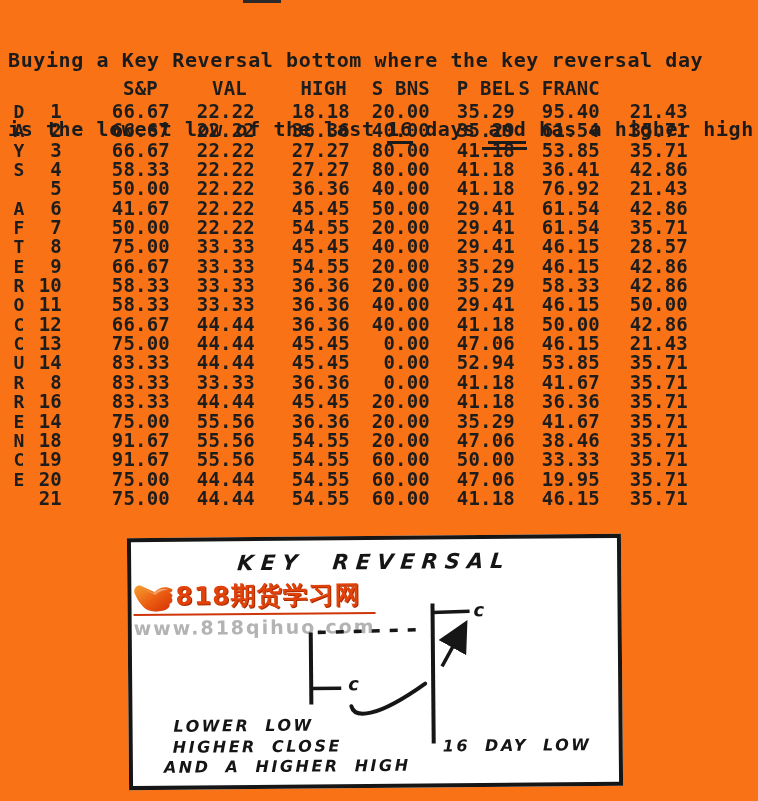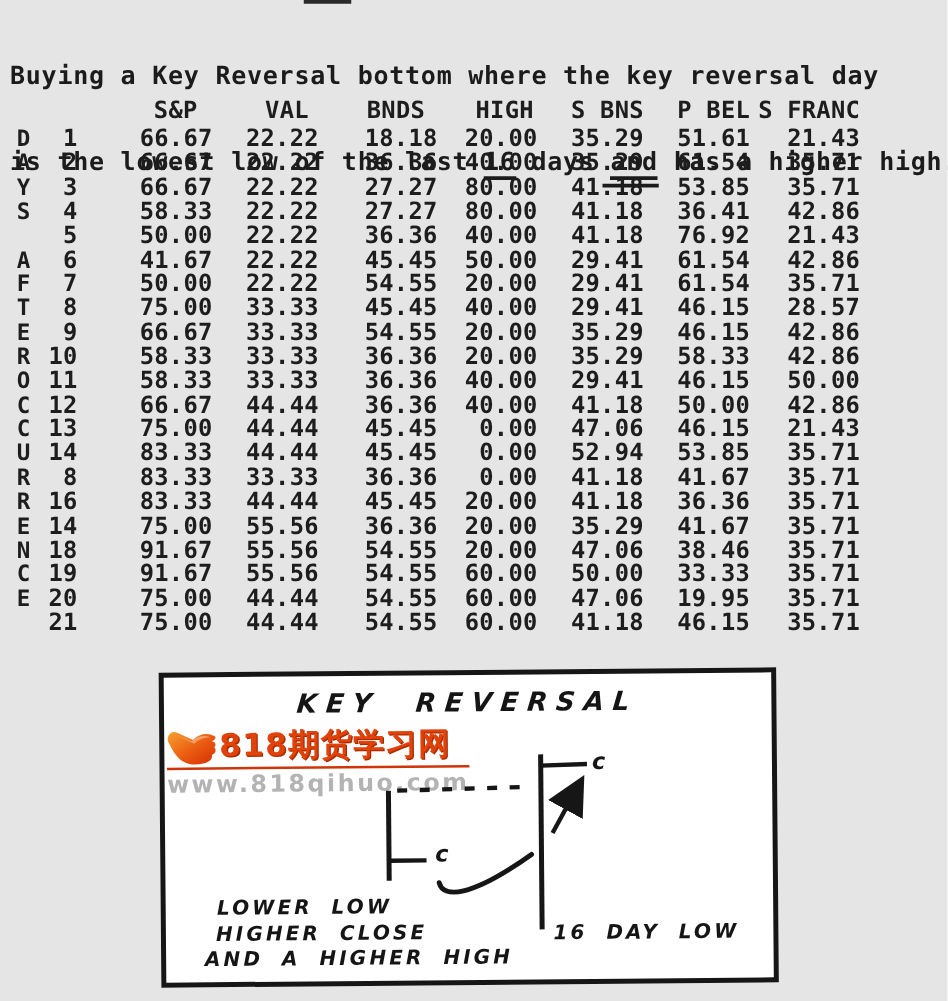--- a/index.html
+++ b/index.html
@@ -1,16 +1,16 @@
 <!DOCTYPE html>
 <html><head>
 <meta charset="utf-8">
 <style>
   html,body{margin:0;padding:0;background:#fff;}
-  .page{position:relative;width:758px;height:801px;background:#e5e5e5;overflow:hidden;
+  .page{position:relative;width:758px;height:801px;background:#f97316;overflow:hidden;
         font-family:"DejaVu Sans Mono",monospace;color:#1b1b1b;}
   .artifact{position:absolute;left:243px;top:0;width:38px;height:3px;background:#2a2a2a;}
 
   
   .typed{position:absolute;left:8px;top:3px;font-weight:700;font-size:20px;line-height:23px;
          letter-spacing:0.6px;white-space:pre;color:#1b1b1b;}
   .u{display:inline-block;border-bottom:3px solid #1b1b1b;}
   .uu{position:relative;}
   .uu::after{content:"";position:absolute;left:-6px;right:-1px;bottom:-9px;border-bottom:3px solid #1b1b1b;}
 
@@ -59,36 +59,35 @@
     <div>Buying a Key Reversal bottom where the key reversal day</div>
     <div><span>is the lowest low of the last </span><span class="u">16</span><span> days </span><span class="u uu">and</span><span> has a higher high.</span></div>
   </div>
 
   <div class="data-table">
     <div class="trow thead">
       <div class="cell letter"></div>
       <div class="cell"></div>
       <div class="cell h0">S&amp;P</div>
       <div class="cell h1">VAL</div>
-      <div class="cell h2">BNDS</div>
       <div class="cell h3">HIGH</div>
       <div class="cell h4">S BNS</div>
       <div class="cell h5">P BEL</div>
       <div class="cell h6">S FRANC</div>
     </div>
     <div id="table-body">
         <div class="trow">
       <div class="cell letter">D</div>
       <div class="cell">1</div>
       <div class="cell">66.67</div>
       <div class="cell">22.22</div>
       <div class="cell">18.18</div>
       <div class="cell">20.00</div>
       <div class="cell">35.29</div>
-      <div class="cell">51.61</div>
+      <div class="cell">95.40</div>
       <div class="cell">21.43</div>
     </div>
         <div class="trow">
       <div class="cell letter">A</div>
       <div class="cell">2</div>
       <div class="cell">66.67</div>
       <div class="cell">22.22</div>
       <div class="cell">36.36</div>
       <div class="cell">40.00</div>
       <div class="cell">35.29</div>

